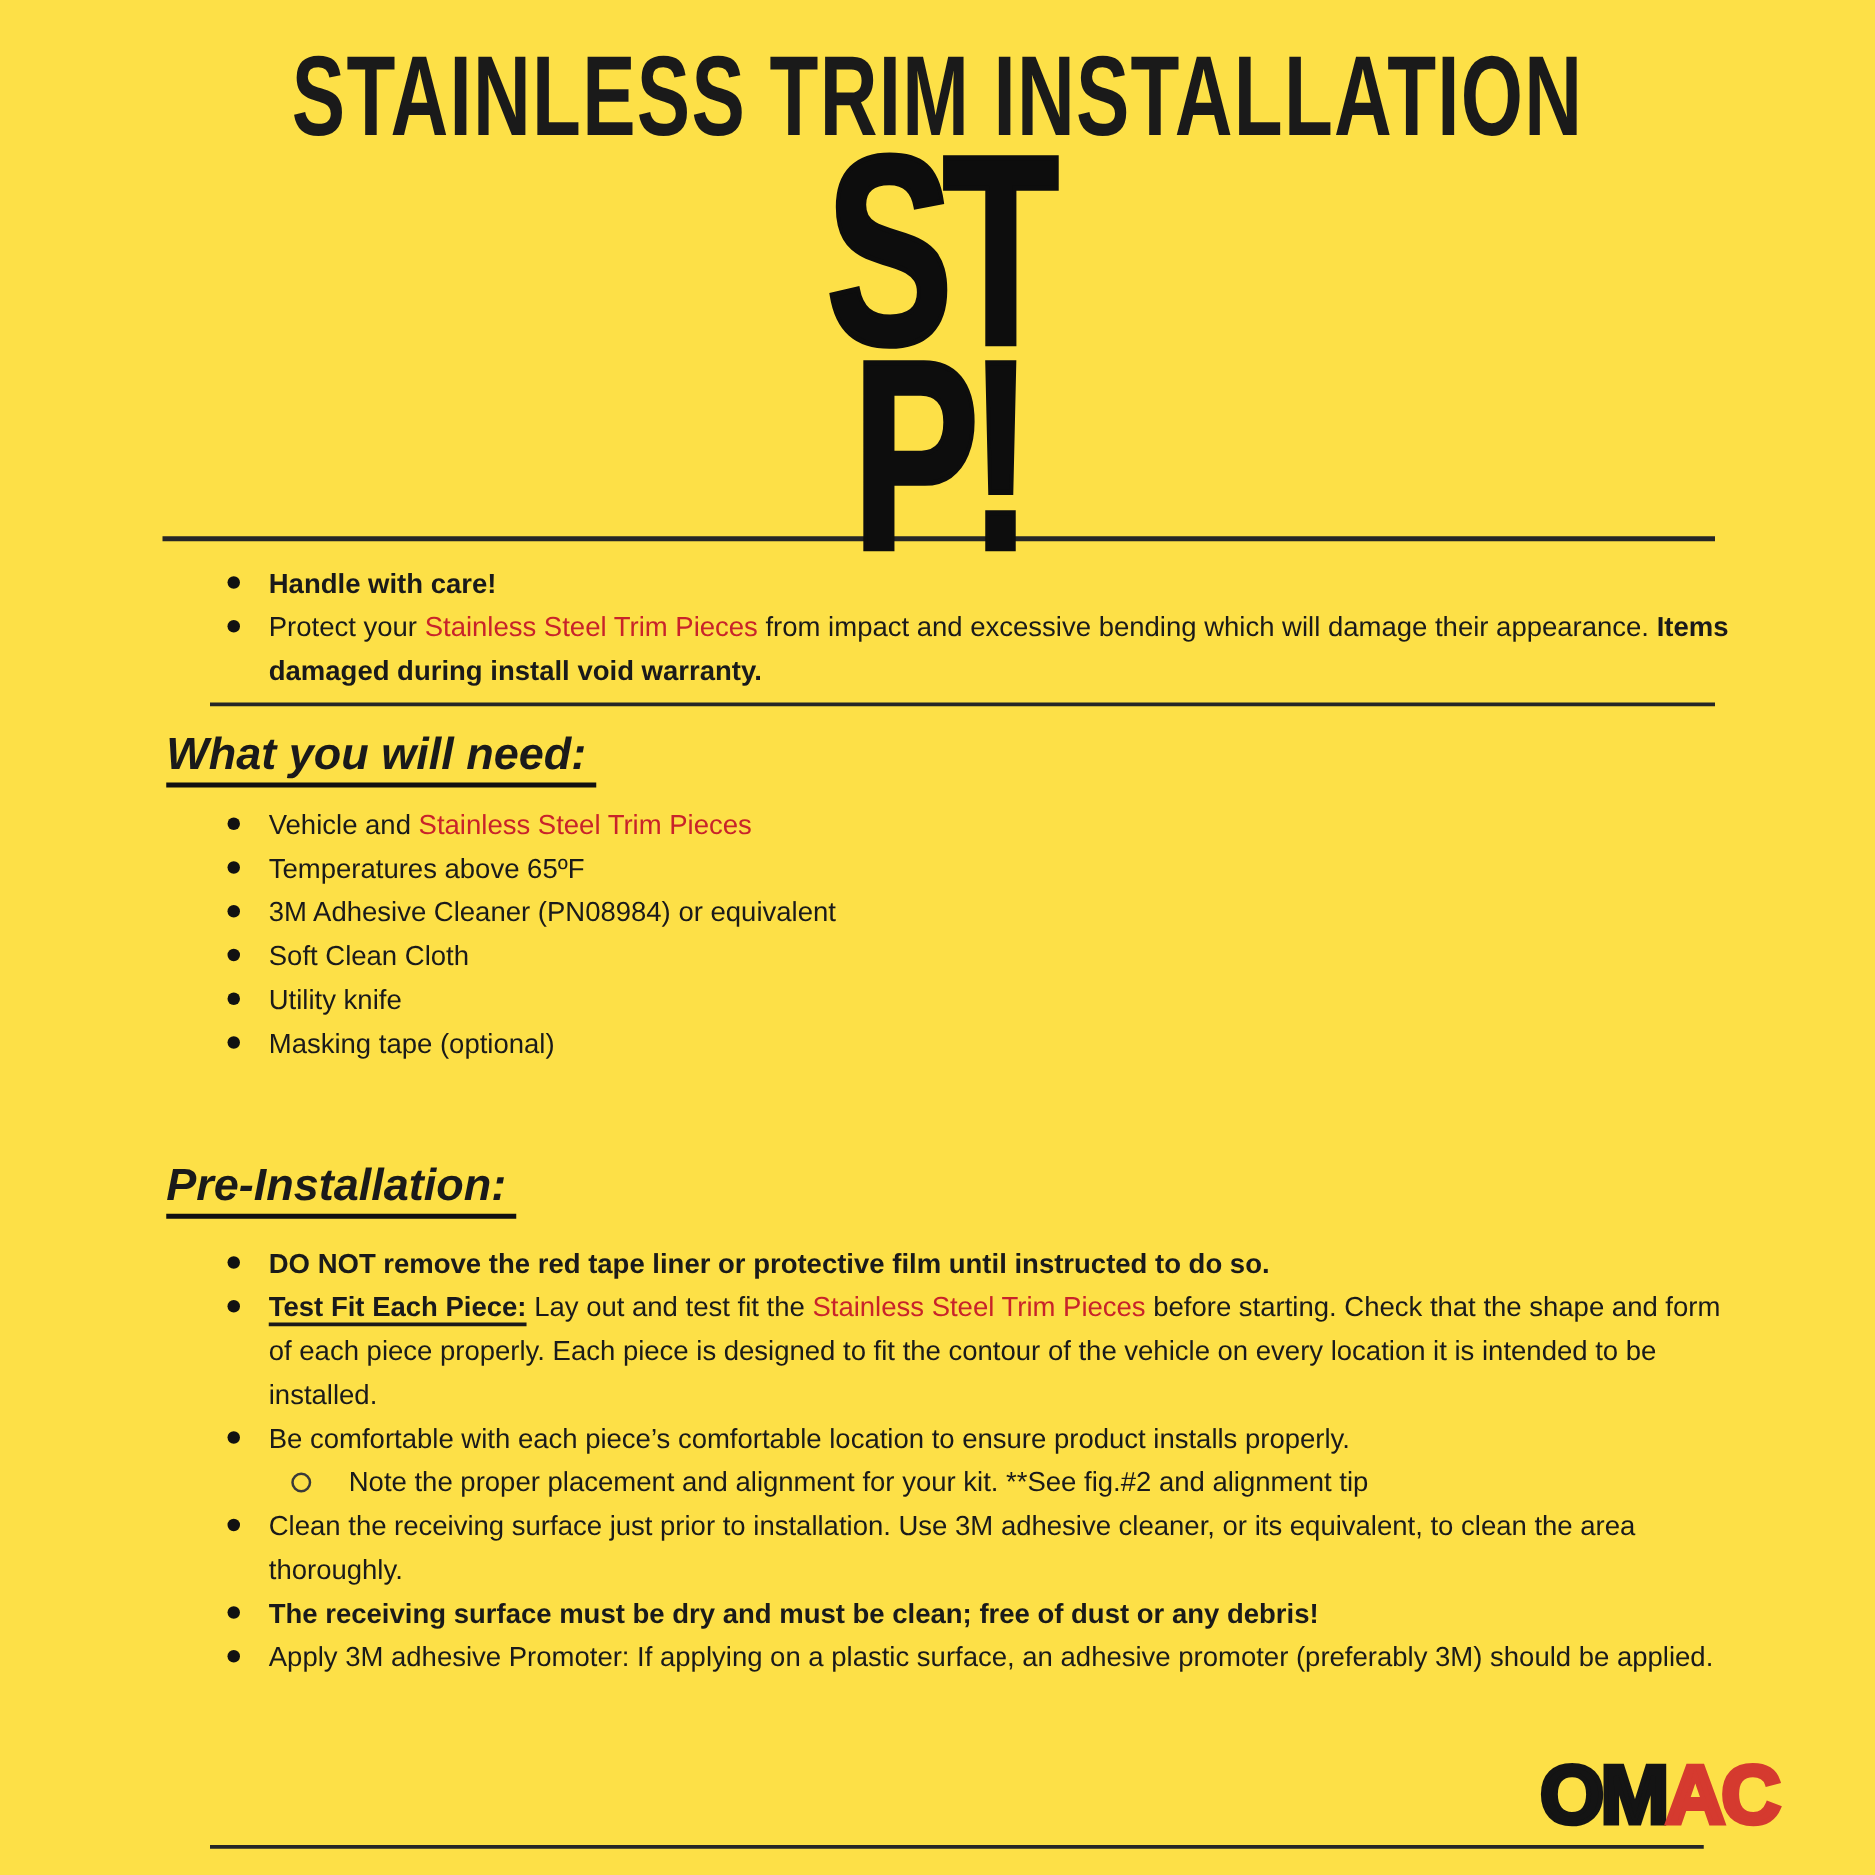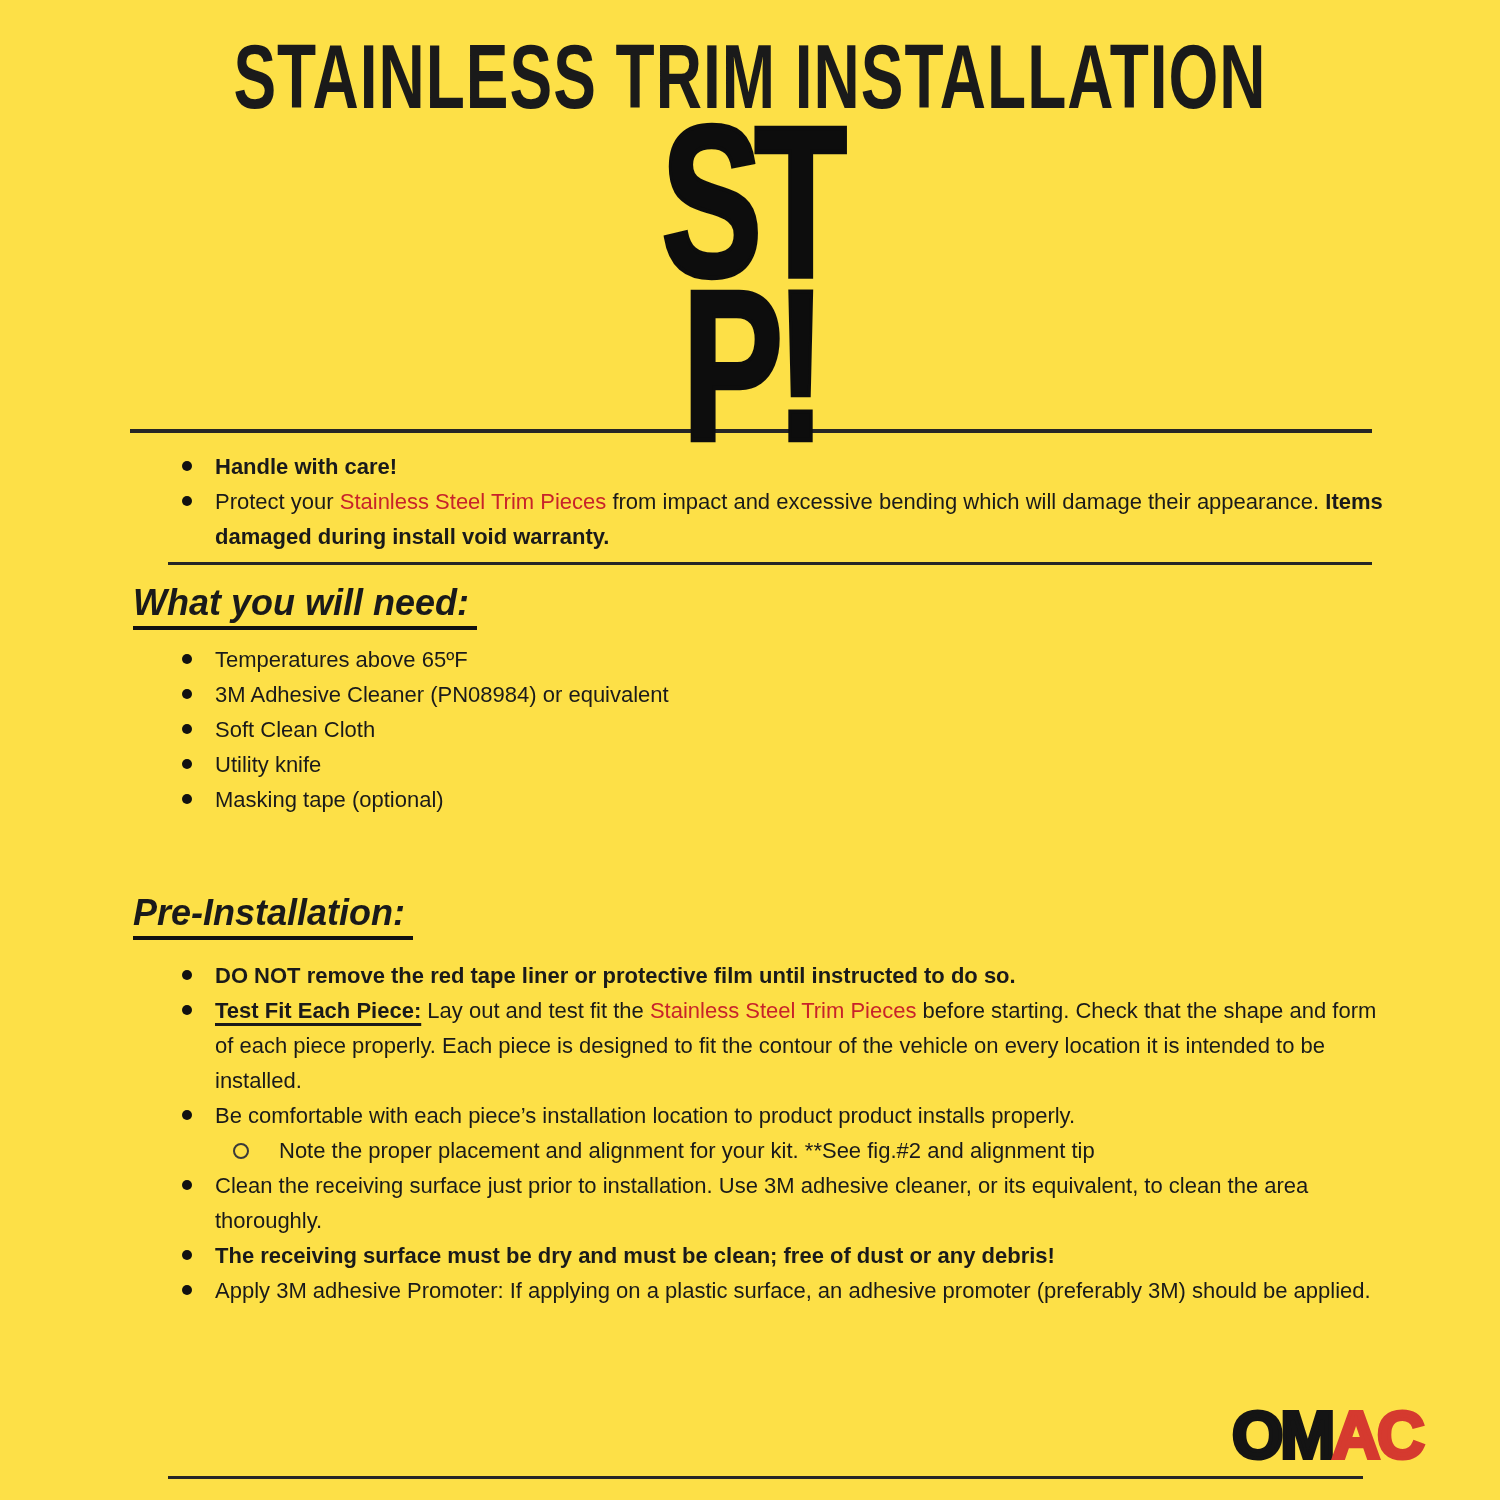--- a/index.html
+++ b/index.html
@@ -123,36 +123,37 @@
       </ul>
   </section>
 
   <hr class="rule" id="rule-note">
 
   <section>
     <h2 class="section-heading" id="need-heading">
       <span class="hd">What you will need:</span>
     </h2>
     <ul class="bullets" id="need-list">
+        <li><span>Vehicle and </span><span class="red">Stainless Steel Trim Pieces</span></li>
         <li><span>Temperatures above 65ºF</span></li>
         <li><span>3M Adhesive Cleaner (PN08984) or equivalent</span></li>
         <li><span>Soft Clean Cloth</span></li>
         <li><span>Utility knife</span></li>
         <li><span>Masking tape (optional)</span></li>
       </ul>
   </section>
 
   <section>
     <h2 class="section-heading" id="preinstall-heading">
       <span class="hd">Pre-Installation:</span>
     </h2>
     <ul class="bullets" id="preinstall-list">
         <li><span class="bold">DO NOT remove the red tape liner or protective film until instructed to do so.</span></li>
         <li><span class="bold-underline">Test Fit Each Piece:</span><span> Lay out and test fit the </span><span class="red">Stainless Steel Trim Pieces</span><span> before starting. Check that the shape and form of each piece properly. Each piece is designed to fit the contour of the vehicle on every location it is intended to be installed.</span></li>
-        <li><span>Be comfortable with each piece’s installation location to product product installs properly.</span></li>
+        <li><span>Be comfortable with each piece’s comfortable location to ensure product installs properly.</span></li>
         <li class="sub"><span>Note the proper placement and alignment for your kit. **See fig.#2 and alignment tip</span></li>
         <li><span>Clean the receiving surface just prior to installation. Use 3M adhesive cleaner, or its equivalent, to clean the area thoroughly.</span></li>
         <li><span class="bold">The receiving surface must be dry and must be clean; free of dust or any debris!</span></li>
         <li><span>Apply 3M adhesive Promoter: If applying on a plastic surface, an adhesive promoter (preferably 3M) should be applied.</span></li>
       </ul>
   </section>
 
   <div class="omac">
     <span class="omac-black">OM</span><span class="omac-red">AC</span>
   </div>

